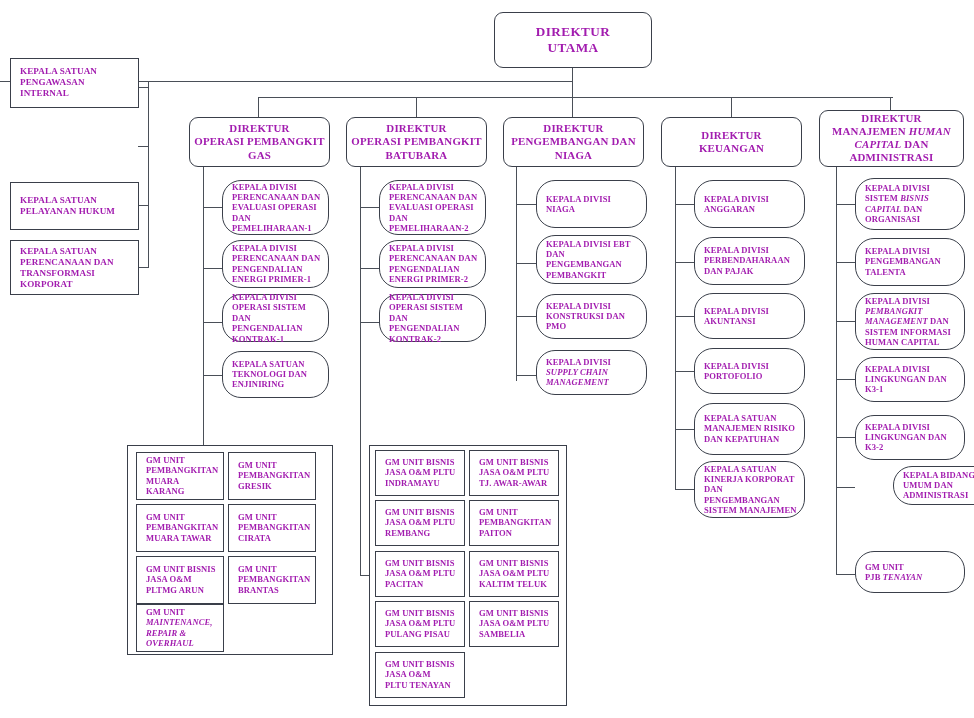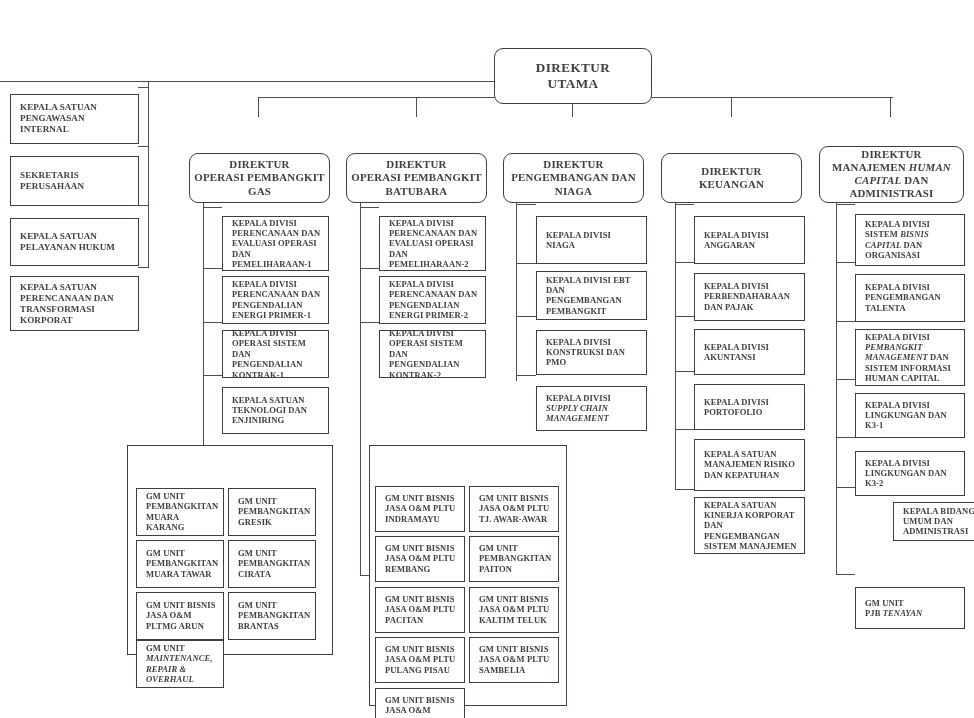--- a/index.html
+++ b/index.html
@@ -8,42 +8,41 @@
     width:974px;height:718px;
     background:#ffffff;
     font-family:"Liberation Serif", serif;
     overflow:hidden;
   }
   .box{
     position:absolute;
     box-sizing:border-box;
     border:1.3px solid #3a3f4a;
     background:#ffffff;
-    color:#404040;
+    color:#a21caf;
     font-weight:700;
     letter-spacing:.1px;
     z-index:3;
-    margin-top:36px;
   }
   .box .t{
     position:absolute;
     left:9px;right:5px;
     top:50%;
     transform:translateY(-50%);
     line-height:1.22;
     white-space:pre-line;
   }
   .box.ctr{ text-align:center; }
   .box.ctr .t{ left:4px;right:4px; }
   .rounded{ border-radius:9px; }
 
   .lvl1{ font-size:13.2px; letter-spacing:.4px; }
   .lvl2{ font-size:10.9px; letter-spacing:.2px; }
   .staff{ font-size:9.1px; }
-  .div{ font-size:8.55px; }
+  .div{ font-size:8.55px;border-radius:19px; }
   .gm{ font-size:8.55px; }
 
   .container{
     position:absolute;
     box-sizing:border-box;
     border:1.3px solid #3a3f4a;
     background:#ffffff;
     z-index:2;
   }
 
@@ -118,24 +117,20 @@
 
   <div class="box rounded ctr lvl1" style="left:494px;top:12px;width:158px;height:56px;">
     <span class="t">DIREKTUR
 UTAMA</span>
   </div>
 
   <div class="box staff" style="left:10px;top:58px;width:129px;height:50px;">
     <span class="t">KEPALA SATUAN
 PENGAWASAN INTERNAL</span>
   </div>
-  <div class="box staff" style="left:10px;top:120px;width:129px;height:50px;">
-    <span class="t">SEKRETARIS
-PERUSAHAAN</span>
-  </div>
   <div class="box staff" style="left:10px;top:182px;width:129px;height:48px;">
     <span class="t">KEPALA SATUAN
 PELAYANAN HUKUM</span>
   </div>
   <div class="box staff" style="left:10px;top:240px;width:129px;height:55px;">
     <span class="t">KEPALA SATUAN
 PERENCANAAN DAN
 TRANSFORMASI
 KORPORAT</span>
   </div>

